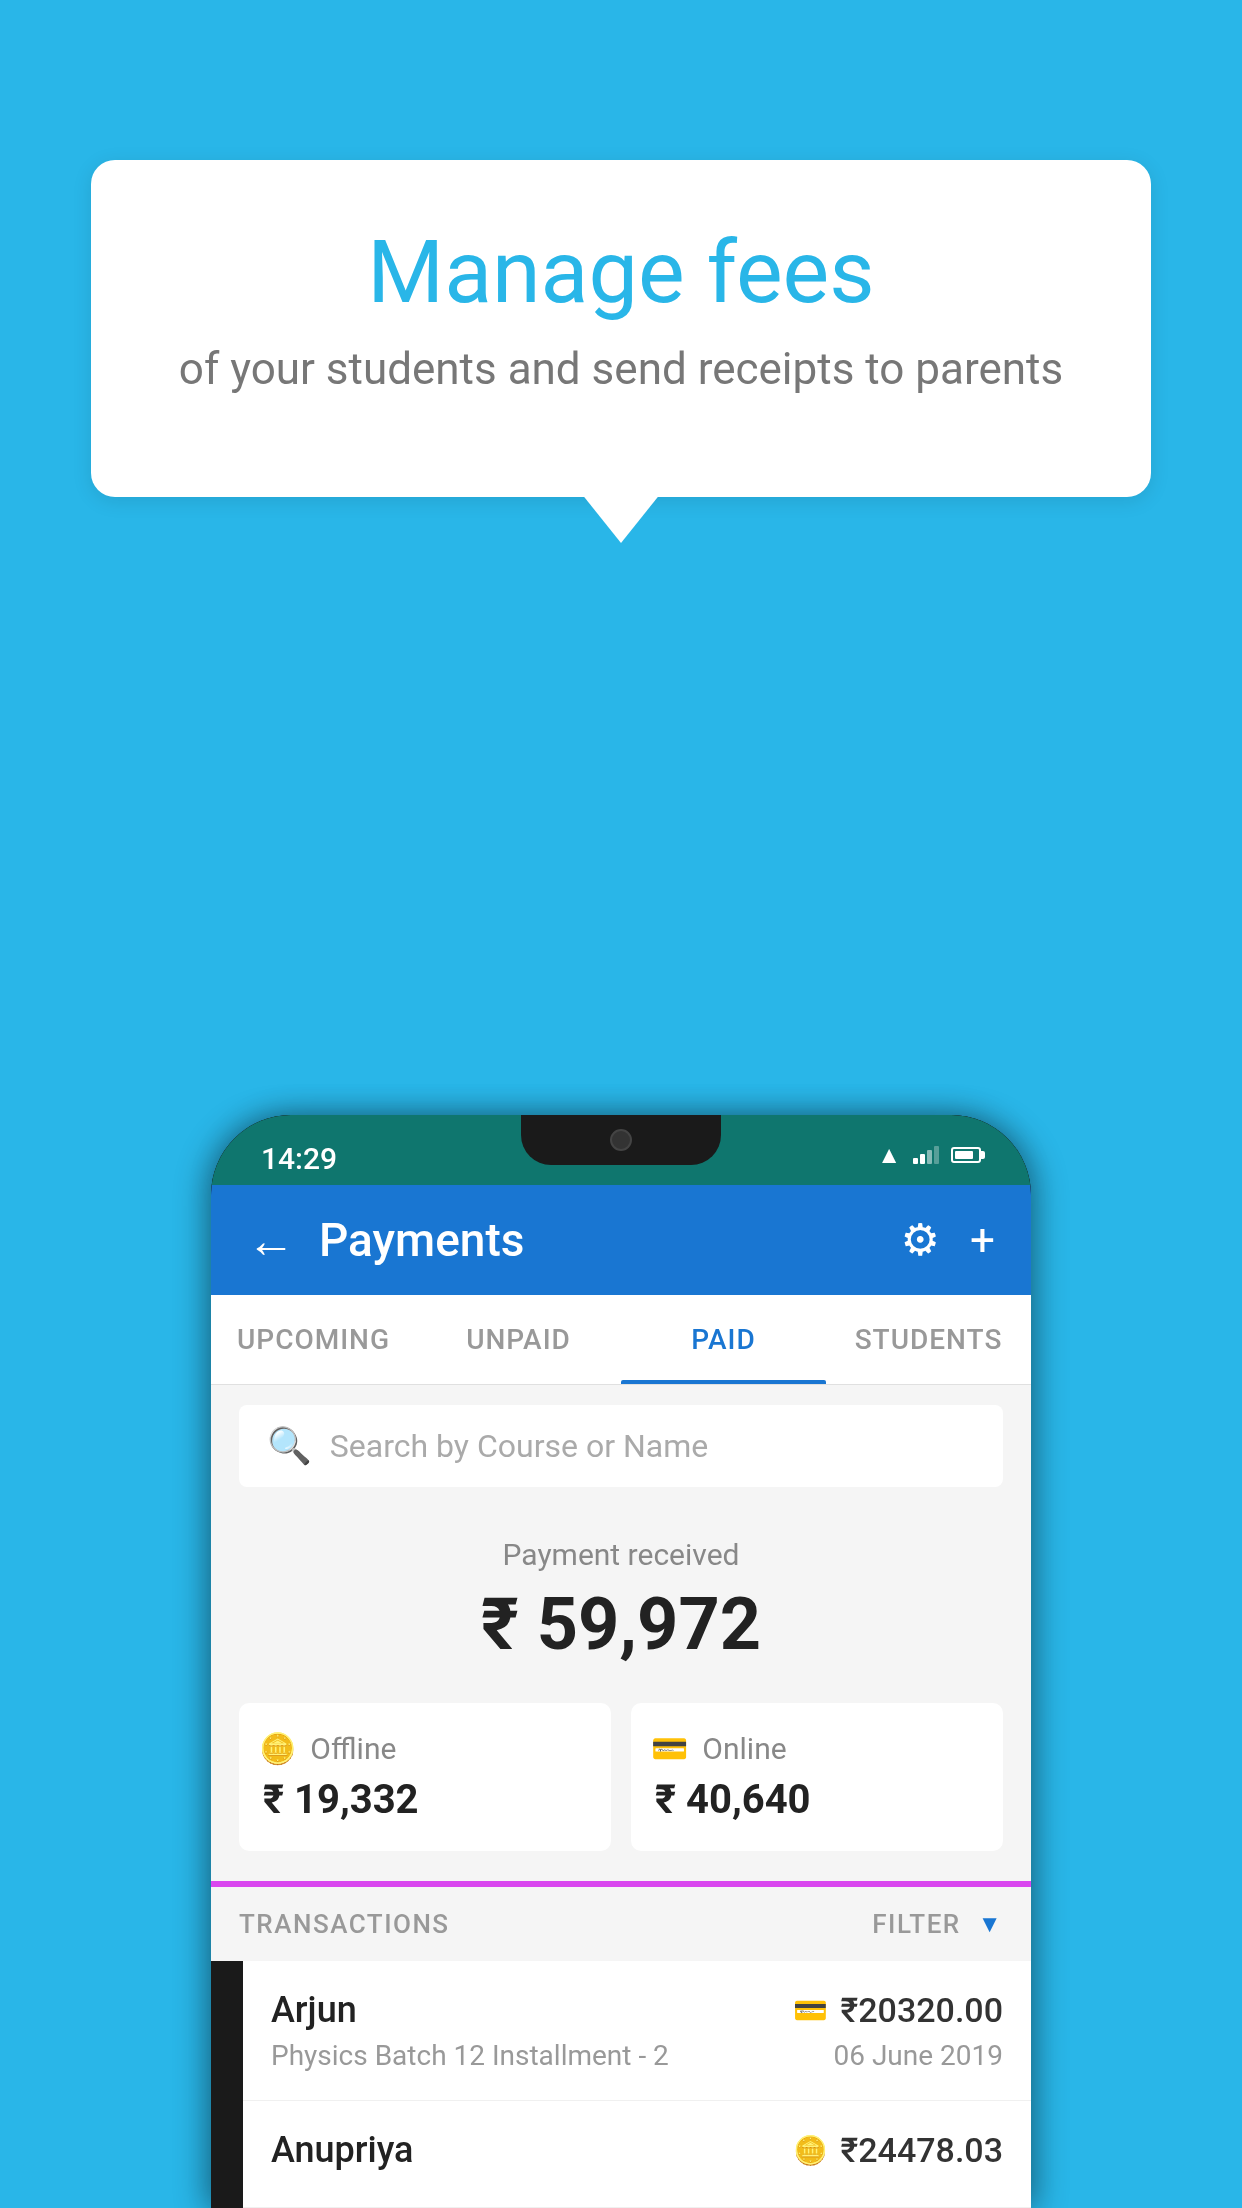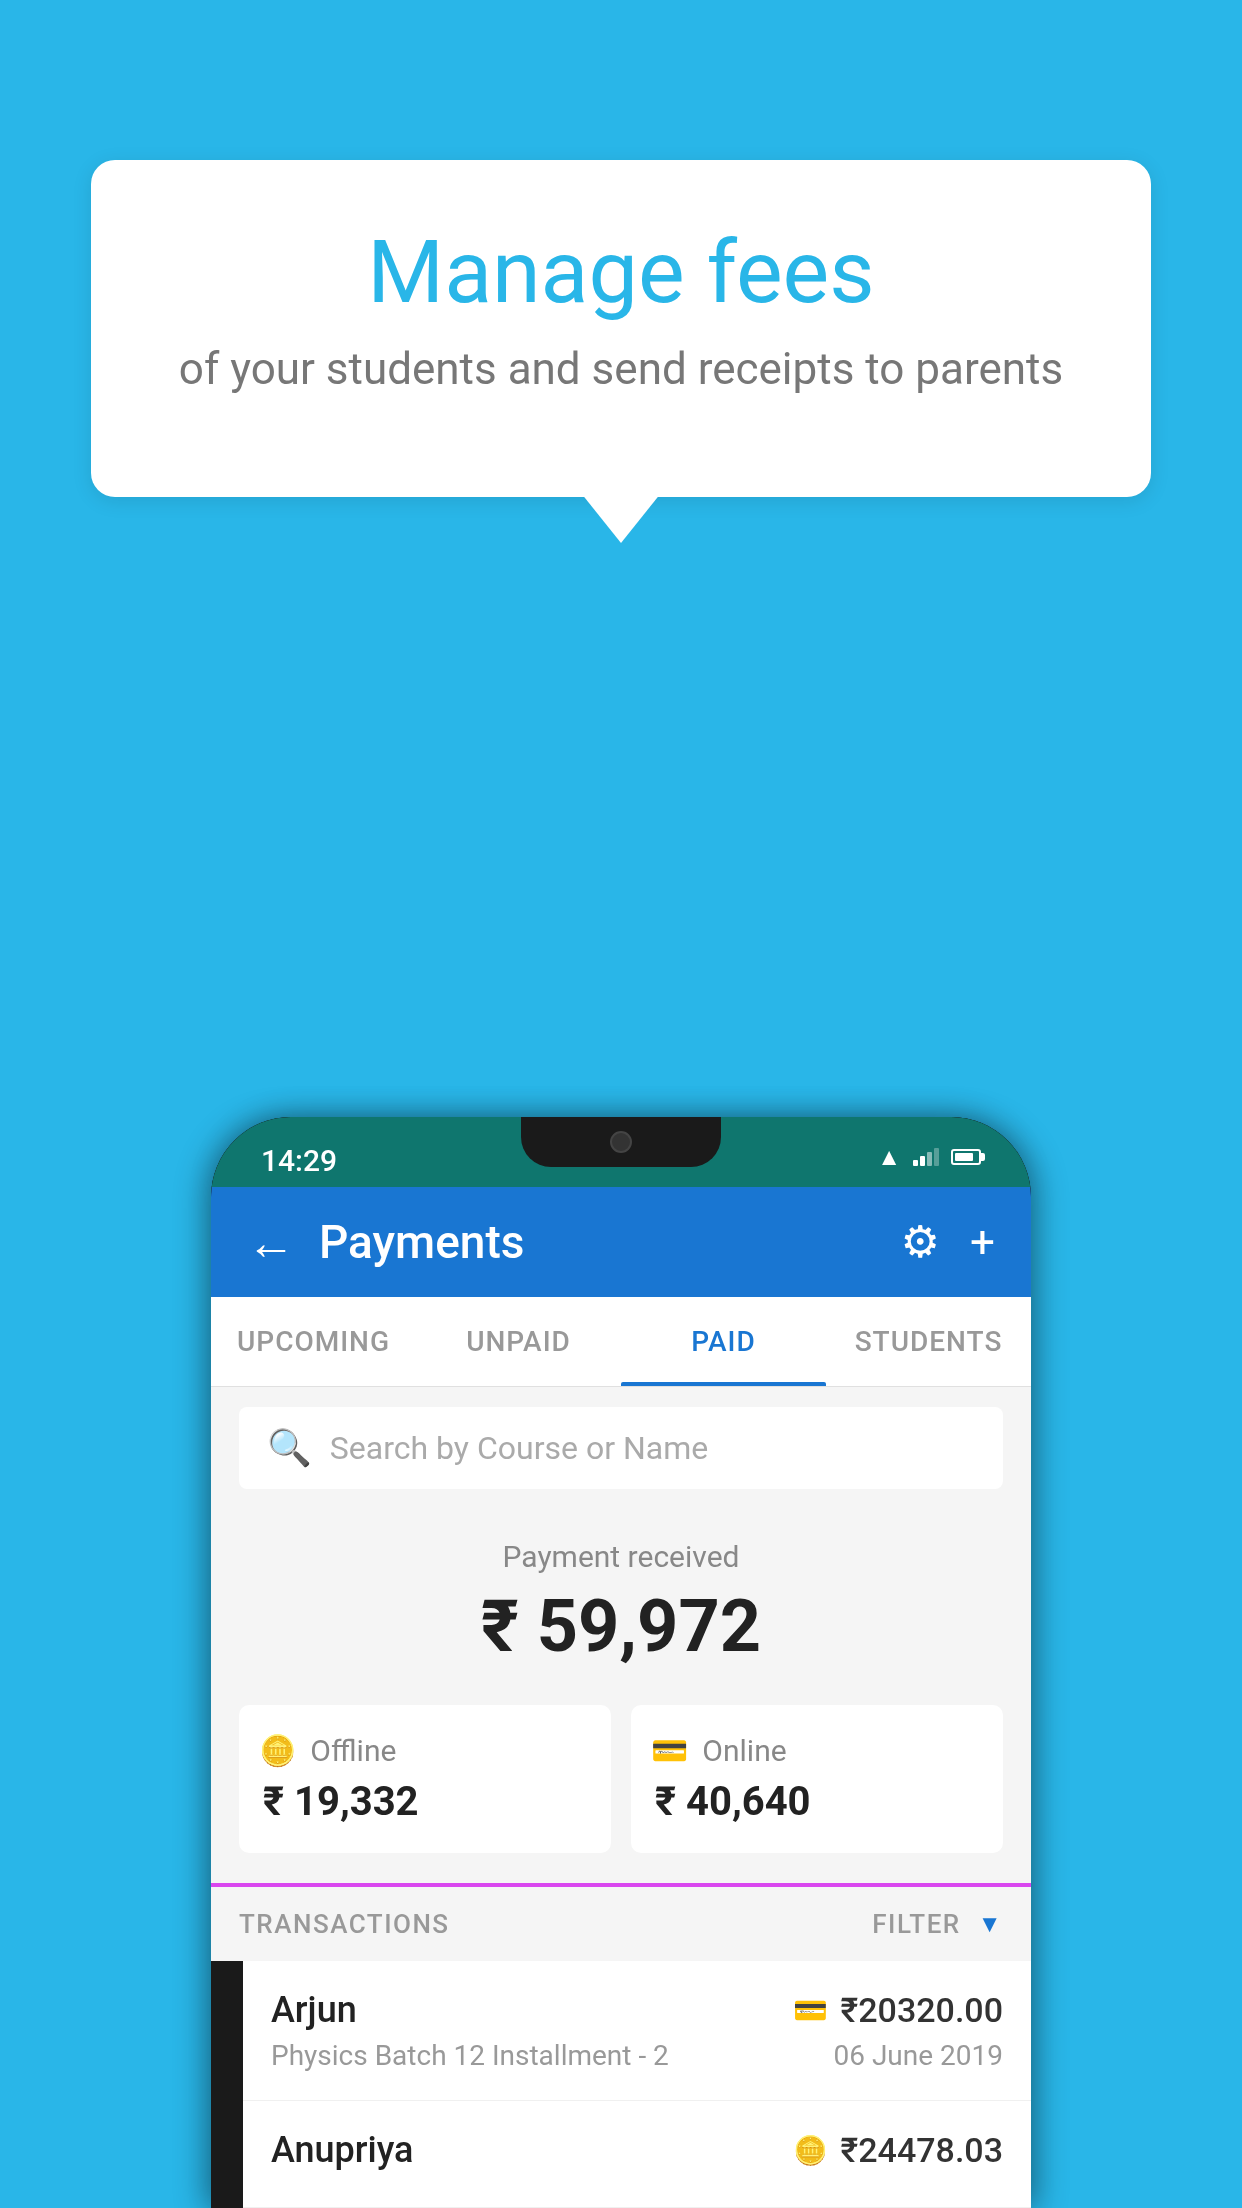--- a/index.html
+++ b/index.html
@@ -308,21 +308,21 @@
       padding-left: 4px;
     }
 
     
     .transactions-header {
       background: #f5f5f5;
       display: flex;
       justify-content: space-between;
       align-items: center;
       padding: 22px 28px;
-      border-top: 4px solid #d946ef;
+      border-top: 6px solid #d946ef;
     }
 
     .transactions-label {
       color: #999;
       font-size: 26px;
       font-weight: 500;
       letter-spacing: 1.5px;
     }
 
     .filter-label {

